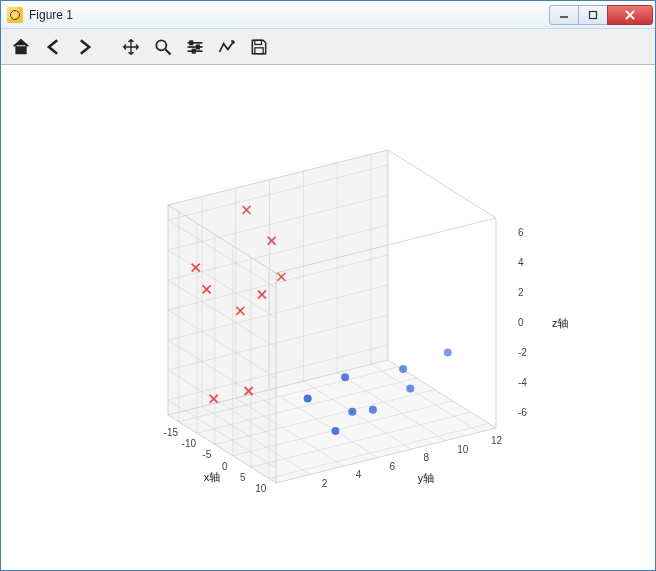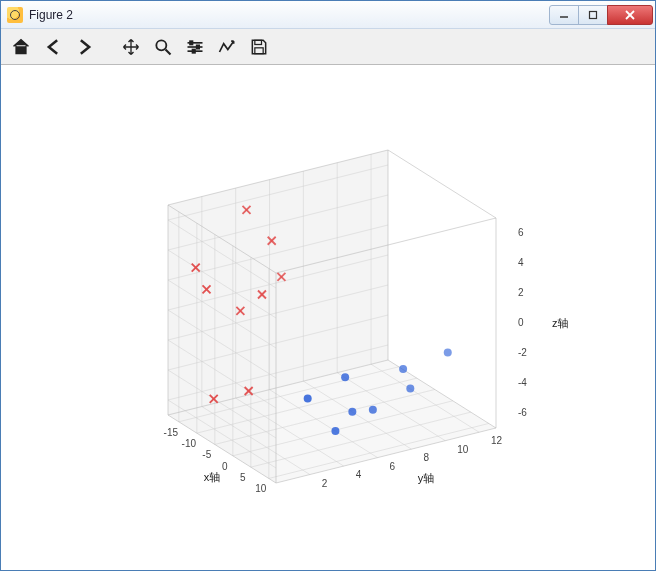--- a/index.html
+++ b/index.html
@@ -99,21 +99,21 @@
 .panel { fill: #f4f4f4; stroke: none; }
 .panel-xy { fill: #f7f7f7; }
 .outline { stroke: #bbb; stroke-width: 0.6; fill: none; }
 </style>
 </head>
 <body>
 
 <div class="window">
   <div class="titlebar">
     <div class="appicon"></div>
-    <div class="title">Figure 2</div>
+    <div class="title">Figure 1</div>
     <div class="winbtns">
       <div class="winbtn min">
         <svg viewBox="0 0 10 10">
             <line x1="1" y1="7" x2="9" y2="7" stroke="#333" stroke-width="1.5"></line>
           </svg>
       </div>
       <div class="winbtn max">
         <svg viewBox="0 0 10 10">
             <rect x="1.5" y="1.5" width="7" height="7" fill="none" stroke="#333" stroke-width="1.2"></rect>
           </svg>

